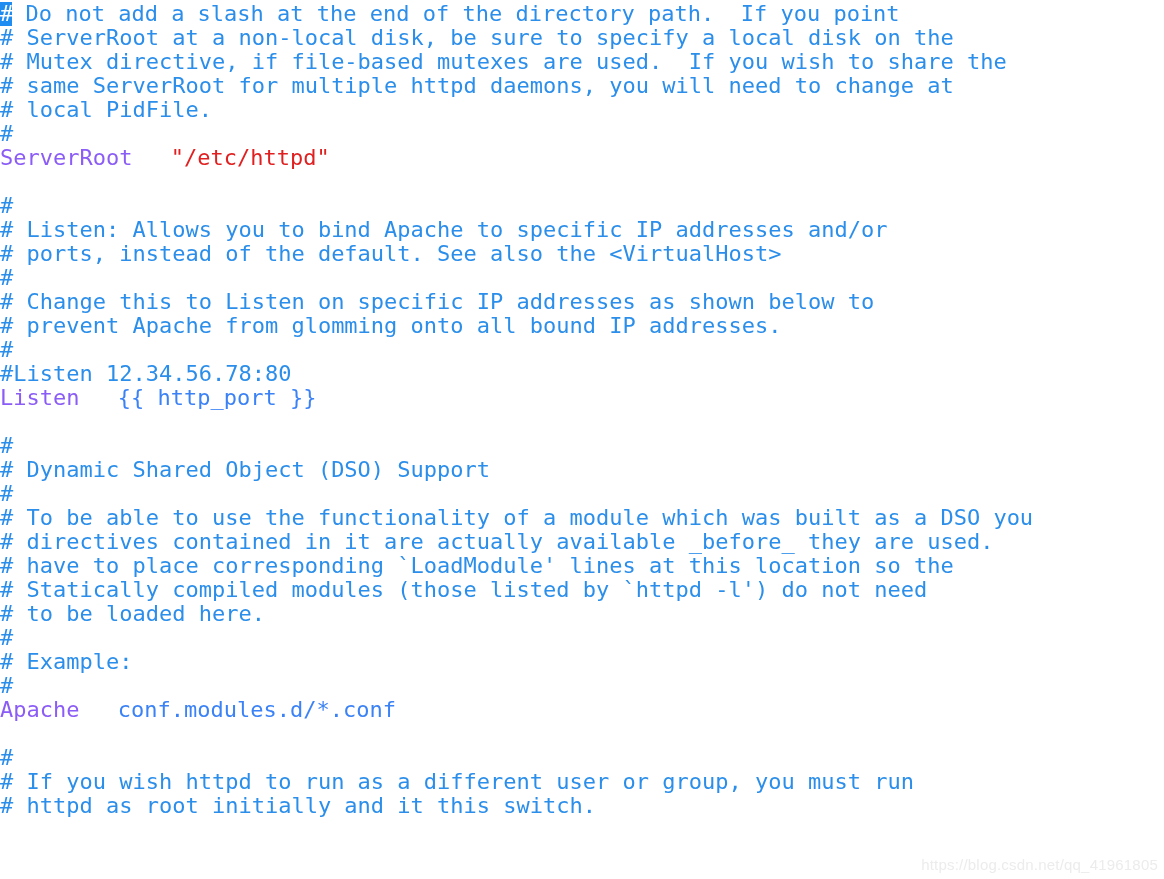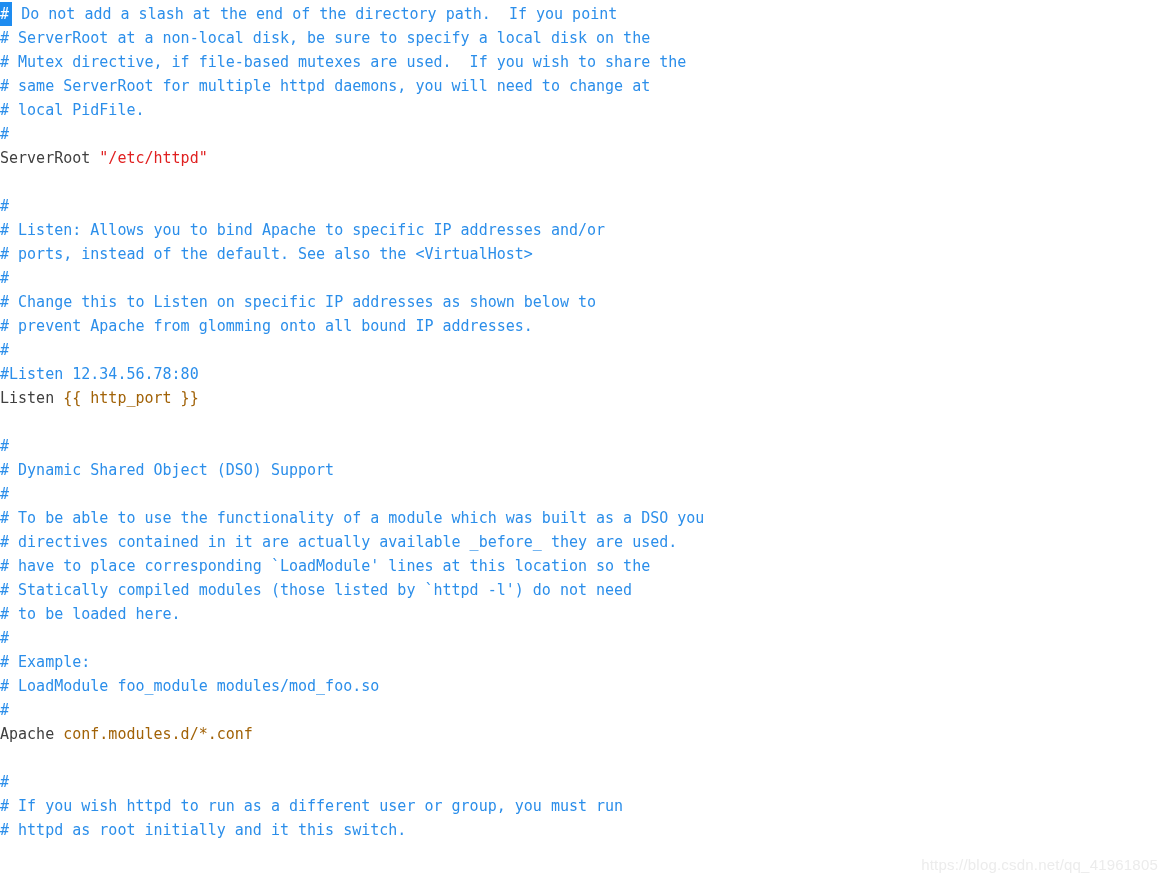--- a/index.html
+++ b/index.html
@@ -49,33 +49,33 @@
     width: 1164px;
     height: 879px;
     background: #ffffff;
     padding: 2px 0 0 0;
     box-sizing: border-box;
   }
 
   .code-line {
     height: 24px;
     line-height: 24px;
-    font-size: 15px;
+    font-size: 22px;
     letter-spacing: 0px;
     white-space: pre;
     font-family: "DejaVu Sans Mono", "Liberation Mono", monospace;
     color: #2196f3;
     padding-left: 0px;
   }
 
   
   .tok-comment  { color: #2b8eea; }
-  .tok-directive{ color: #404040; }
+  .tok-directive{ color: #8b5cf6; }
   .tok-string   { color: #e02020; }
-  .tok-plain    { color: #a16207; }
+  .tok-plain    { color: #3b82f6; margin-left: 25px; }
 
   
   .cursor-block {
     background: #1e8cf0;
     color: #ffffff;
     display: inline-block;
     width: 12.2px;
     text-align: left;
   }
 
@@ -123,21 +123,20 @@
       <div class="code-line"><span class="tok-comment">#</span></div>
       <div class="code-line"><span class="tok-comment"># Dynamic Shared Object (DSO) Support</span></div>
       <div class="code-line"><span class="tok-comment">#</span></div>
       <div class="code-line"><span class="tok-comment"># To be able to use the functionality of a module which was built as a DSO you</span></div>
       <div class="code-line"><span class="tok-comment"># directives contained in it are actually available _before_ they are used.</span></div>
       <div class="code-line"><span class="tok-comment"># have to place corresponding `LoadModule' lines at this location so the</span></div>
       <div class="code-line"><span class="tok-comment"># Statically compiled modules (those listed by `httpd -l') do not need</span></div>
       <div class="code-line"><span class="tok-comment"># to be loaded here.</span></div>
       <div class="code-line"><span class="tok-comment">#</span></div>
       <div class="code-line"><span class="tok-comment"># Example:</span></div>
-      <div class="code-line"><span class="tok-comment"># LoadModule foo_module modules/mod_foo.so</span></div>
       <div class="code-line"><span class="tok-comment">#</span></div>
       <div class="code-line"><span class="tok-directive">Apache</span><span class="tok-plain"> conf.modules.d/*.conf</span></div>
       <div class="code-line">&nbsp;</div>
       <div class="code-line"><span class="tok-comment">#</span></div>
       <div class="code-line"><span class="tok-comment"># If you wish httpd to run as a different user or group, you must run</span></div>
       <div class="code-line"><span class="tok-comment"># httpd as root initially and it this switch.</span></div>
     </div>
 </div>
 
 <div id="watermark">https://blog.csdn.net/qq_41961805</div>

